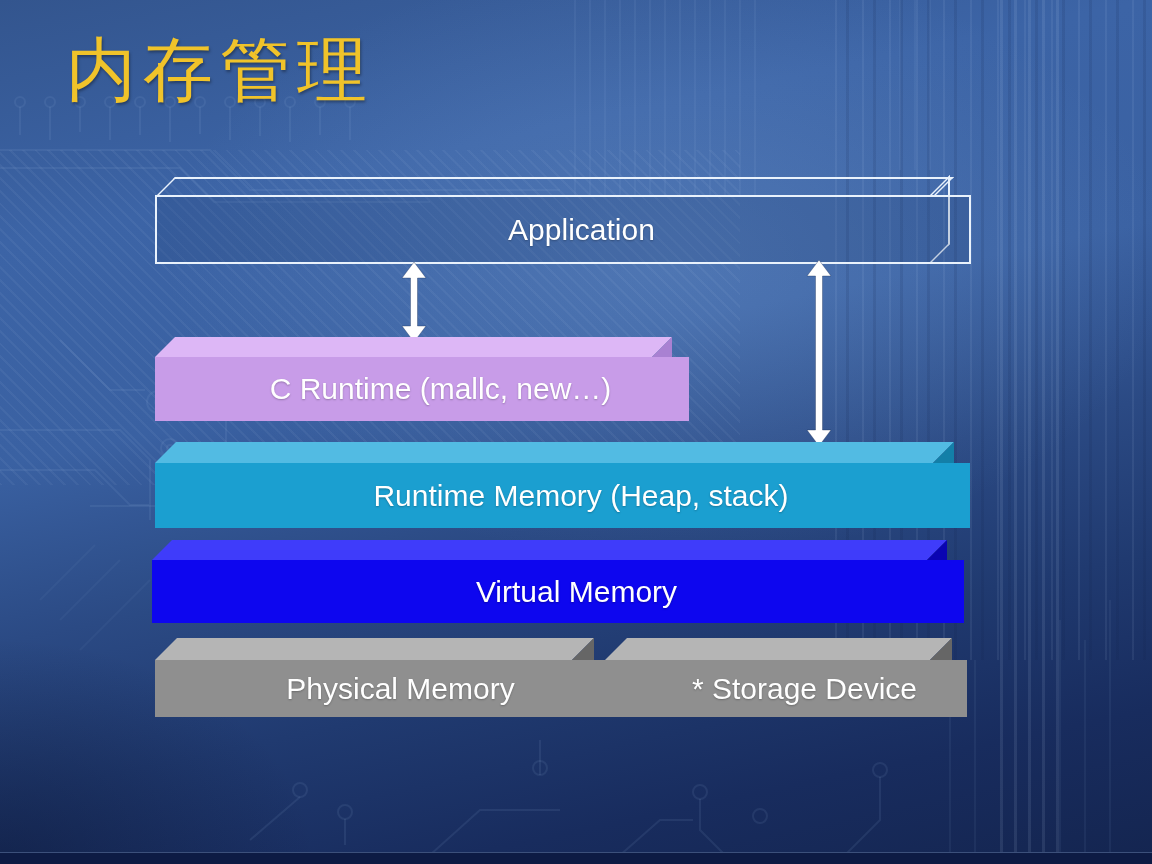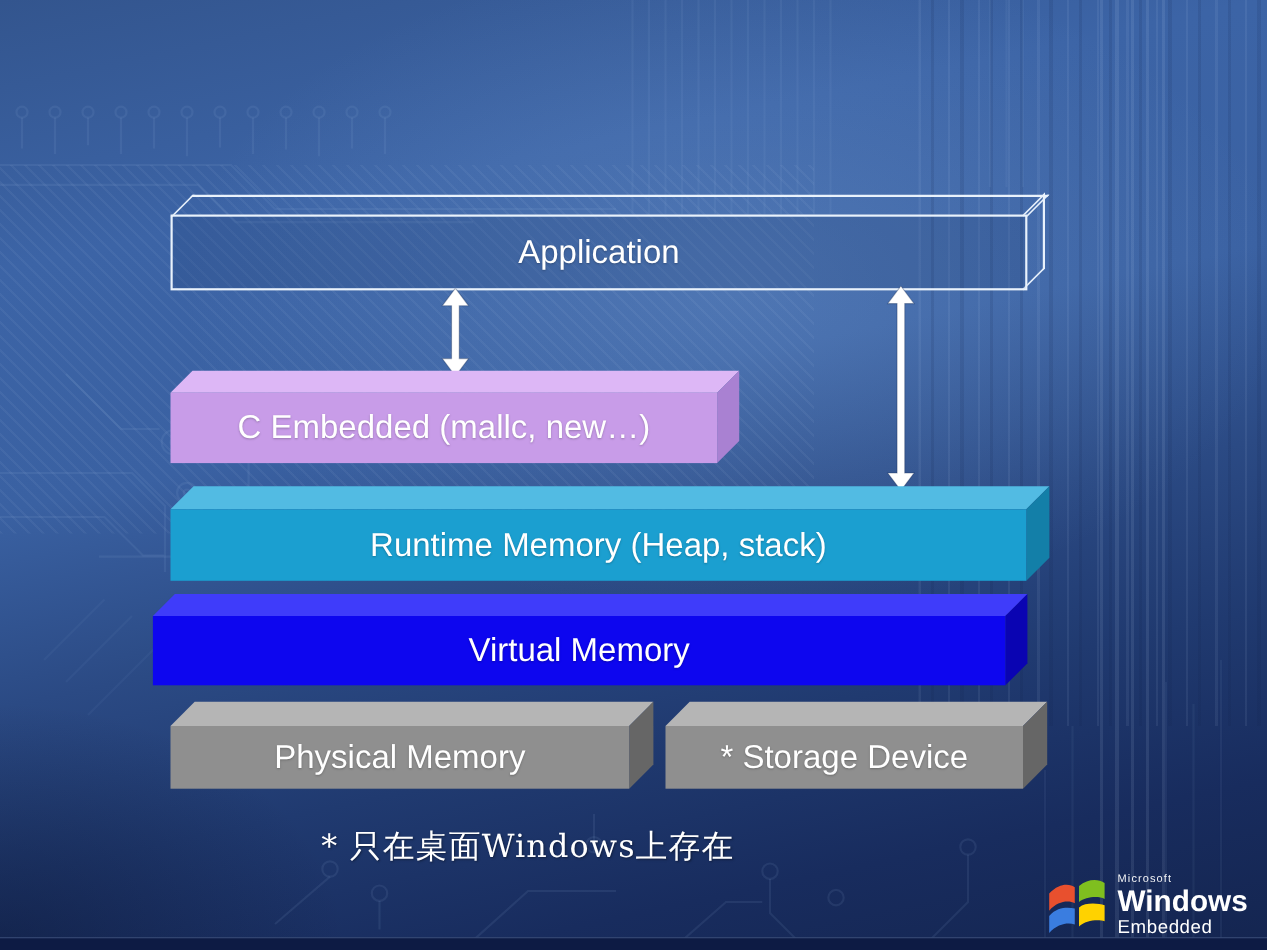--- a/index.html
+++ b/index.html
@@ -22,21 +22,21 @@
   .bottom-bar{left:0;bottom:0;width:100%;height:11px;background:#0d1b44;border-top:1px solid rgba(150,180,225,.35);}
   .circuit{left:0;top:0;width:1152px;height:864px;opacity:.8;}
 
   
   .title{left:66px;top:28px;font-family:"DejaVu Serif","Liberation Serif",serif;
     font-size:70px;line-height:1.2;color:#f0c32a;letter-spacing:7px;text-shadow:1px 2px 3px rgba(0,0,0,.35);}
 
   
   .box3d{position:absolute;}
   .box3d .face{position:relative;width:100%;height:100%;background:var(--face);
-    display:flex;align-items:center;justify-content:center;}
+    display:flex;align-items:center;justify-content:center;padding-left:37px;}
   .box3d .top{position:absolute;left:0;top:calc(-1 * var(--d));width:100%;height:var(--d);
     background:var(--top);transform:skewX(-45deg);transform-origin:0 100%;}
   .box3d .side{position:absolute;left:100%;top:0;width:var(--d);height:100%;
     background:var(--side);transform:skewY(-45deg);transform-origin:0 0;}
   .box3d .label{color:#ffffff;font-size:30px;white-space:nowrap;text-shadow:0 1px 2px rgba(0,0,0,.25);}
 
   .outline .face{background:rgba(30,55,105,.18);border:2px solid #e9f2fc;}
   .outline .top{background:transparent;border:2px solid #e9f2fc;border-bottom:none;}
   .outline .side{background:transparent;border:2px solid #e9f2fc;border-left:none;}
 
@@ -108,53 +108,54 @@
         <circle cx="540" cy="768" r="7"></circle>
       <circle cx="700" cy="792" r="7"></circle>
         <circle cx="760" cy="816" r="7"></circle>
         <circle cx="880" cy="770" r="7"></circle>
       <path d="M250,840 L300,797 M345,819 V845 M420,864 L480,810 H560 M540,775 V740 M610,864 L660,820 H693 M700,799 V830 L730,860 M880,777 V820 L840,860"></path>
       <path d="M60,620 L120,560 M80,650 L150,580 M40,600 L95,545" stroke-opacity="0.08"></path>
       <path d="M950,700 V864 M975,660 V864 M1060,620 V864 M1085,640 V864 M1110,600 V864" stroke-opacity="0.09"></path>
     </g>
   </svg>
 
+  <div class="abs title">内存管理</div>
 
   <div class="box3d outline" style="left:155px;top:195px;width:775px;height:65px;--d:18px;">
     <div class="top"></div>
     <div class="side"></div>
     <div class="face">
       <span class="label">Application</span>
     </div>
   </div>
 
   <svg class="arrow-svg" style="left:401px;top:262px;" width="26" height="80" viewBox="0 0 26 80">
     <polygon points="13,0 25,16 16.5,16 16.5,64 25,64 13,80 1,64 9.5,64 9.5,16 1,16"></polygon>
   </svg>
   <svg class="arrow-svg" style="left:806px;top:260px;" width="26" height="186" viewBox="0 0 26 186">
     <polygon points="13,0 25,16 16.5,16 16.5,170 25,170 13,186 1,170 9.5,170 9.5,16 1,16"></polygon>
   </svg>
 
   <div class="box3d" style="left:155px;top:357px;width:497px;height:64px;--d:20px;--face:#c89ce8;--top:#ddb7f6;--side:#a981d2;">
     <div class="top"></div>
     <div class="side"></div>
     <div class="face">
-      <span class="label">C Embedded (mallc, new…)</span>
+      <span class="label">C Runtime (mallc, new…)</span>
     </div>
   </div>
 
   <div class="box3d" style="left:155px;top:463px;width:778px;height:65px;--d:21px;--face:#1b9fd0;--top:#52bbe3;--side:#137fa8;">
     <div class="top"></div>
     <div class="side"></div>
     <div class="face">
       <span class="label">Runtime Memory (Heap, stack)</span>
     </div>
   </div>
 
-  <div class="box3d" style="left:139px;top:560px;width:775px;height:63px;--d:20px;--face:#0d06ef;--top:#3f3cfa;--side:#0a04b2;">
+  <div class="box3d" style="left:152px;top:560px;width:775px;height:63px;--d:20px;--face:#0d06ef;--top:#3f3cfa;--side:#0a04b2;">
     <div class="top"></div>
     <div class="side"></div>
     <div class="face">
       <span class="label">Virtual Memory</span>
     </div>
   </div>
 
   <div class="box3d" style="left:605px;top:660px;width:325px;height:57px;--d:22px;--face:#8f8f8f;--top:#b5b5b5;--side:#666666;">
     <div class="top"></div>
     <div class="side"></div>
@@ -164,30 +165,16 @@
   </div>
 
   <div class="box3d" style="left:155px;top:660px;width:417px;height:57px;--d:22px;--face:#8f8f8f;--top:#b5b5b5;--side:#666666;">
     <div class="top"></div>
     <div class="side"></div>
     <div class="face">
       <span class="label">Physical Memory</span>
     </div>
   </div>
 
-  <div class="abs footnote">* 只在桌面Windows上存在</div>
 
-  <div class="abs logo">
-    <svg class="logo-flag" viewBox="0 0 64 64">
-      <path d="M6,21 C16,10 26,12 30,15 L30,30 C24,27 14,28 6,37 Z" fill="#e8502e"></path>
-      <path d="M34,14 C42,7 52,7 58,11 L58,26 C52,23 40,24 34,29 Z" fill="#7fbf1f"></path>
-      <path d="M6,42 C14,33 24,34 30,35 L30,50 C24,48 14,49 6,58 Z" fill="#3a7de0"></path>
-      <path d="M34,34 C40,29 52,30 58,32 L58,47 C52,45 40,46 34,52 Z" fill="#ffd200"></path>
-    </svg>
-    <div class="logo-text">
-      <div class="logo-microsoft">Microsoft</div>
-      <div class="logo-windows">Windows</div>
-      <div class="logo-embedded">Embedded</div>
-    </div>
-  </div>
 
   <div class="abs bottom-bar"></div>
 </div>
 
 </body></html>

